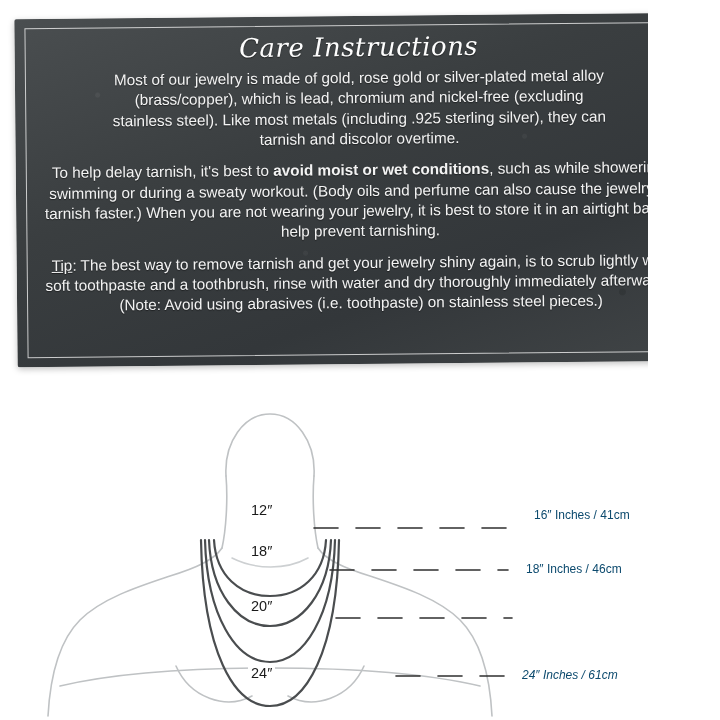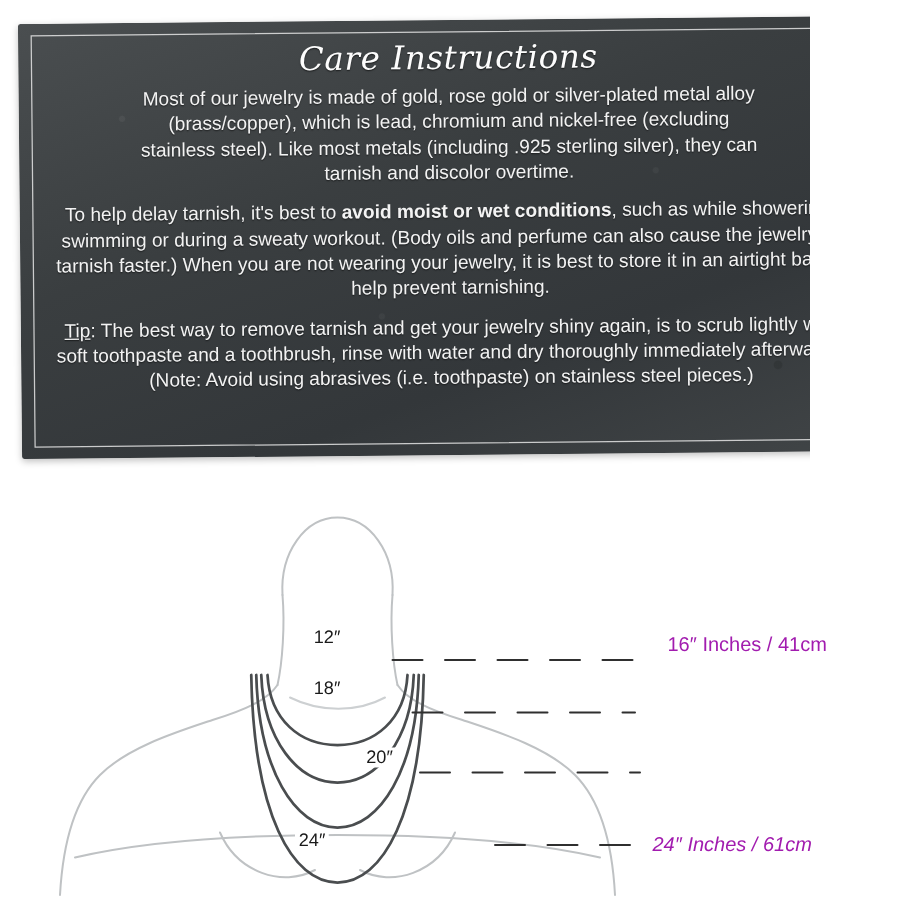--- a/index.html
+++ b/index.html
@@ -85,22 +85,22 @@
     height: 340px;
     background: #ffffff;
   }
   #chart-svg {
     position: absolute;
     left: 0;
     top: 0;
   }
   .len-label {
     position: absolute;
-    font-size: 16px;
-    color: #a21caf;
+    font-size: 12px;
+    color: #0c4a6e;
     font-family: "Liberation Sans", sans-serif;
     white-space: nowrap;
     text-align: right;
   }
   .chain-tag {
     position: absolute;
     font-size: 14.5px;
     color: #1a1a1a;
     font-weight: 500;
     background: #ffffff;
@@ -186,19 +186,20 @@
       <line x1="504" y1="238" x2="512" y2="238"></line>
 
       <line x1="396" y1="296" x2="420" y2="296"></line>
       <line x1="438" y1="296" x2="462" y2="296"></line>
       <line x1="480" y1="296" x2="504" y2="296"></line>
     </g>
   </svg>
 
   <div class="chain-tag" style="left:248px; top:122px;">12″</div>
   <div class="chain-tag" style="left:248px; top:163px;">18″</div>
-  <div class="chain-tag" style="left:248px; top:218px;margin-left:42px;">20″</div>
-  <div class="chain-tag" style="left:236px; top:285px;">24″</div>
+  <div class="chain-tag" style="left:248px; top:218px;">20″</div>
+  <div class="chain-tag" style="left:248px; top:285px;">24″</div>
 
   <div class="len-label" style="left:534px; top:128px;">16″ Inches / 41cm</div>
+  <div class="len-label" style="left:526px; top:182px;">18″ Inches / 46cm</div>
   <div class="len-label" style="left:522px; top:288px;font-style:italic;">24″ Inches / 61cm</div>
 
 </div>
 
 </body></html>

